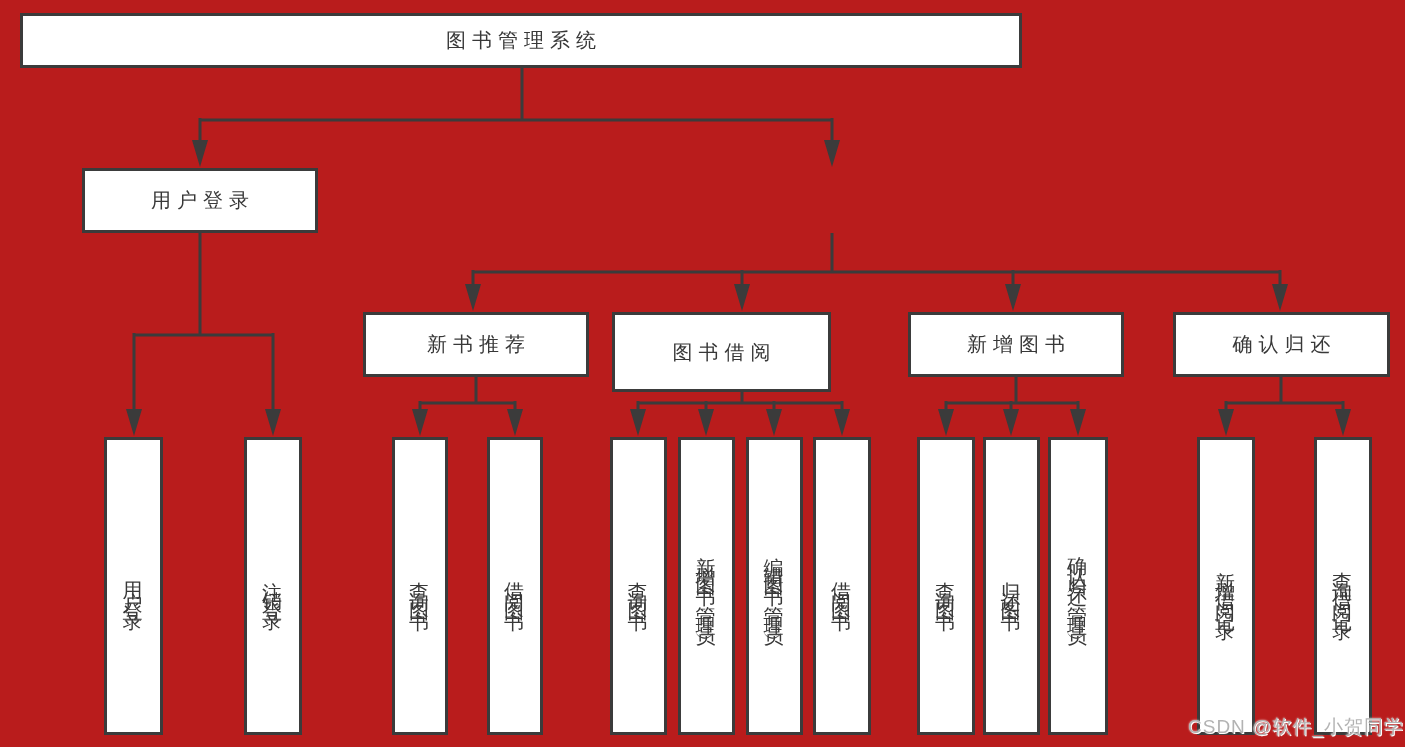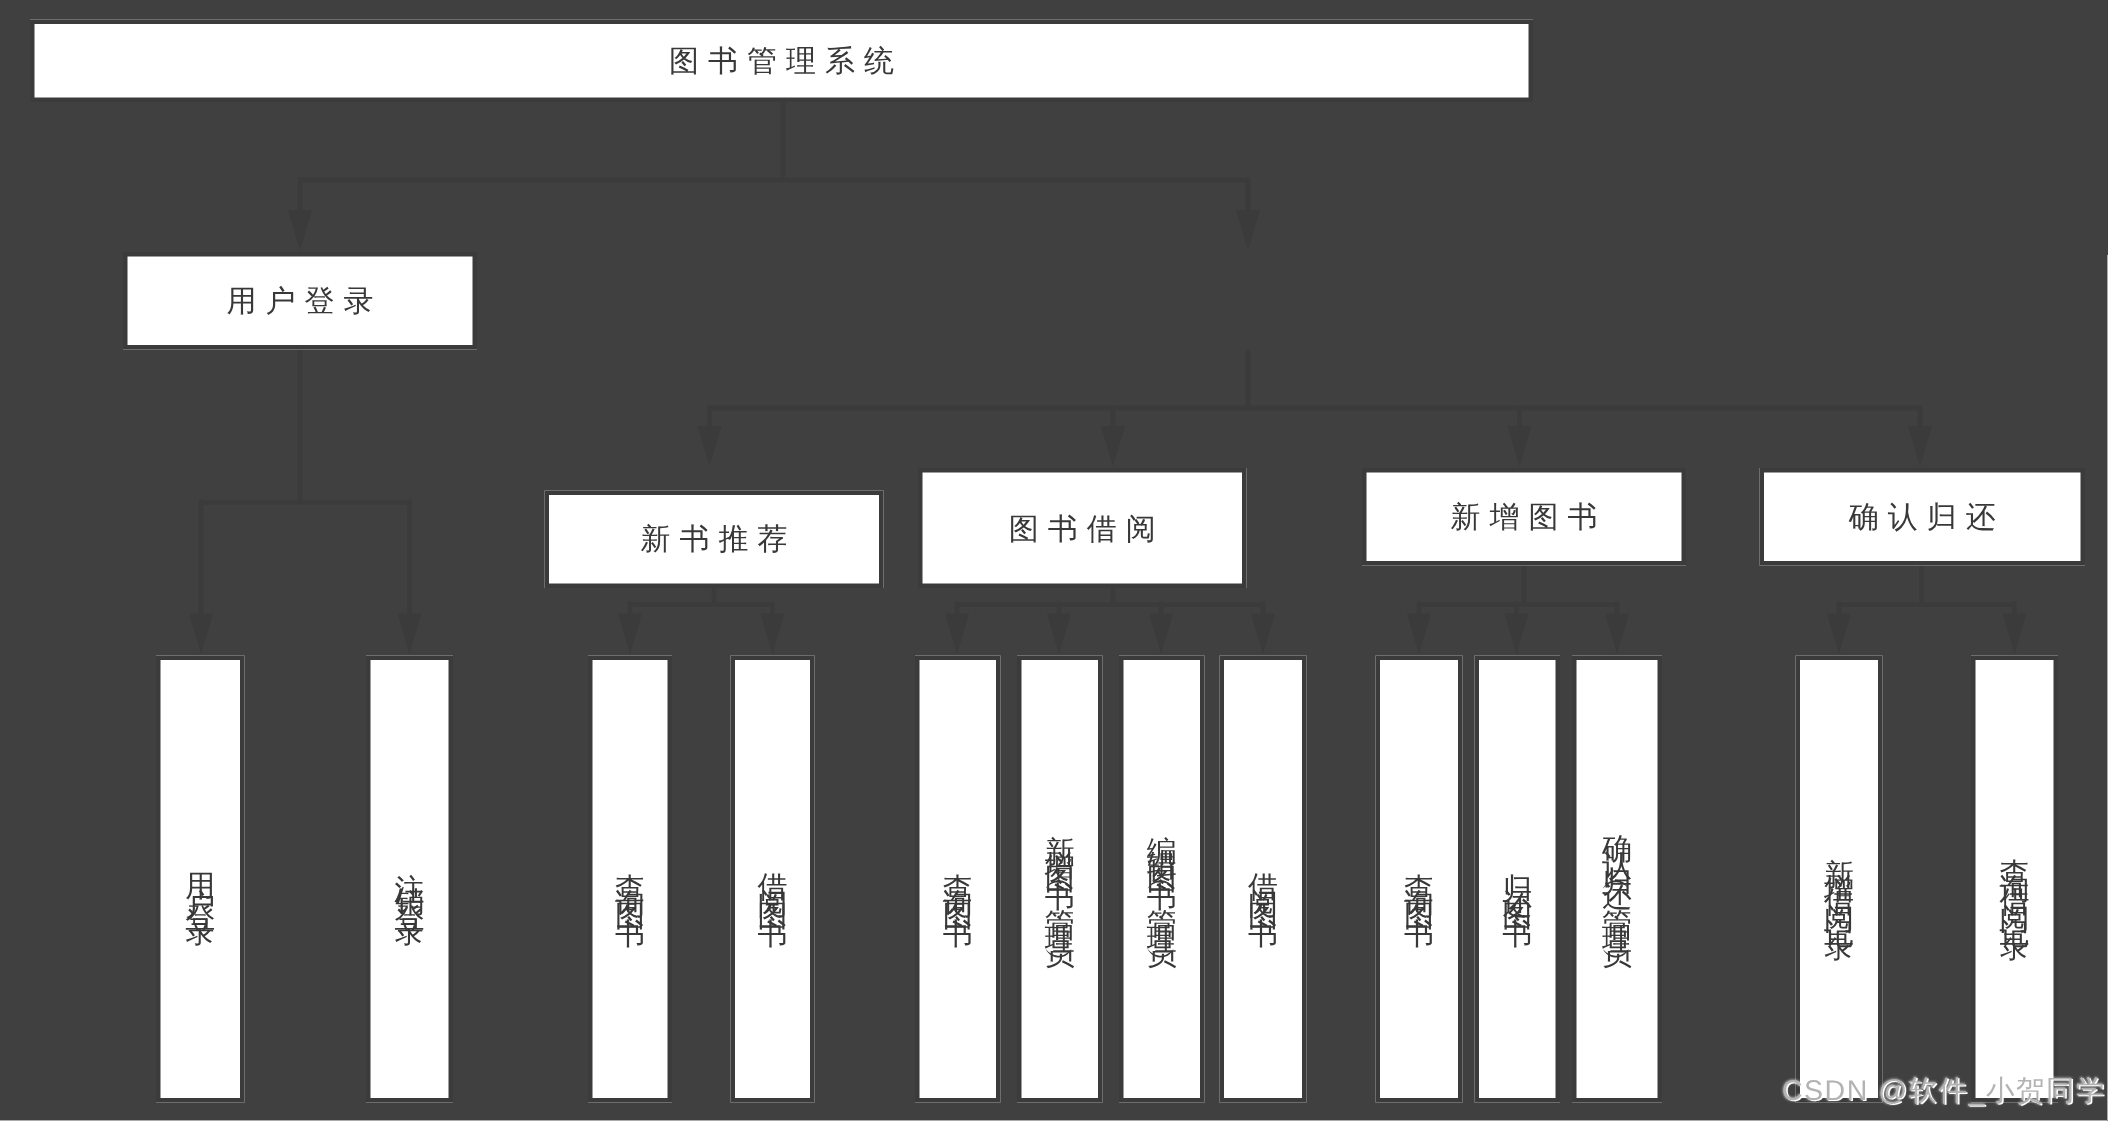--- a/index.html
+++ b/index.html
@@ -1,19 +1,19 @@
 <!DOCTYPE html>
 <html><head>
 <meta charset="utf-8">
 <style>
   html,body{margin:0;padding:0;background:#fff;}
   #stage{
     position:relative;
     width:1405px;height:747px;
-    background:#404040;
+    background:#b91c1c;
     overflow:hidden;
     font-family:"Liberation Sans","DejaVu Sans",sans-serif;
   }
   #connectors{position:absolute;left:0;top:0;width:1405px;height:747px;}
   .node{
     position:absolute;
     box-sizing:border-box;
     border:3px solid #3b3b3b;
     background:#ffffff;
     display:flex;align-items:center;justify-content:center;
@@ -72,21 +72,21 @@
       M766 409 L782 409 L774 436 Z  M834 409 L850 409 L842 436 Z
       M938 409 L954 409 L946 436 Z  M1003 409 L1019 409 L1011 436 Z
       M1070 409 L1086 409 L1078 436 Z  M1218 409 L1234 409 L1226 436 Z
       M1335 409 L1351 409 L1343 436 Z"></path>
   </svg>
 
   <div class="node" style="left:20px;top:13px;width:1002px;height:55px;">图书管理系统</div>
 
   <div class="node" style="left:82px;top:168px;width:236px;height:65px;">用户登录</div>
 
-  <div class="node" style="left:363px;top:312px;width:226px;height:65px;margin-top:15px;">新书推荐</div>
+  <div class="node" style="left:363px;top:312px;width:226px;height:65px;">新书推荐</div>
   <div class="node" style="left:612px;top:312px;width:219px;height:80px;text-align:right;">图书借阅</div>
   <div class="node" style="left:908px;top:312px;width:216px;height:65px;">新增图书</div>
   <div class="node" style="left:1173px;top:312px;width:217px;height:65px;">确认归还</div>
 
   <div class="leaf" style="left:104px;width:59px;">
     <span>用户登录</span>
   </div>
   <div class="leaf" style="left:244px;width:58px;">
     <span>注销登录</span>
   </div>

